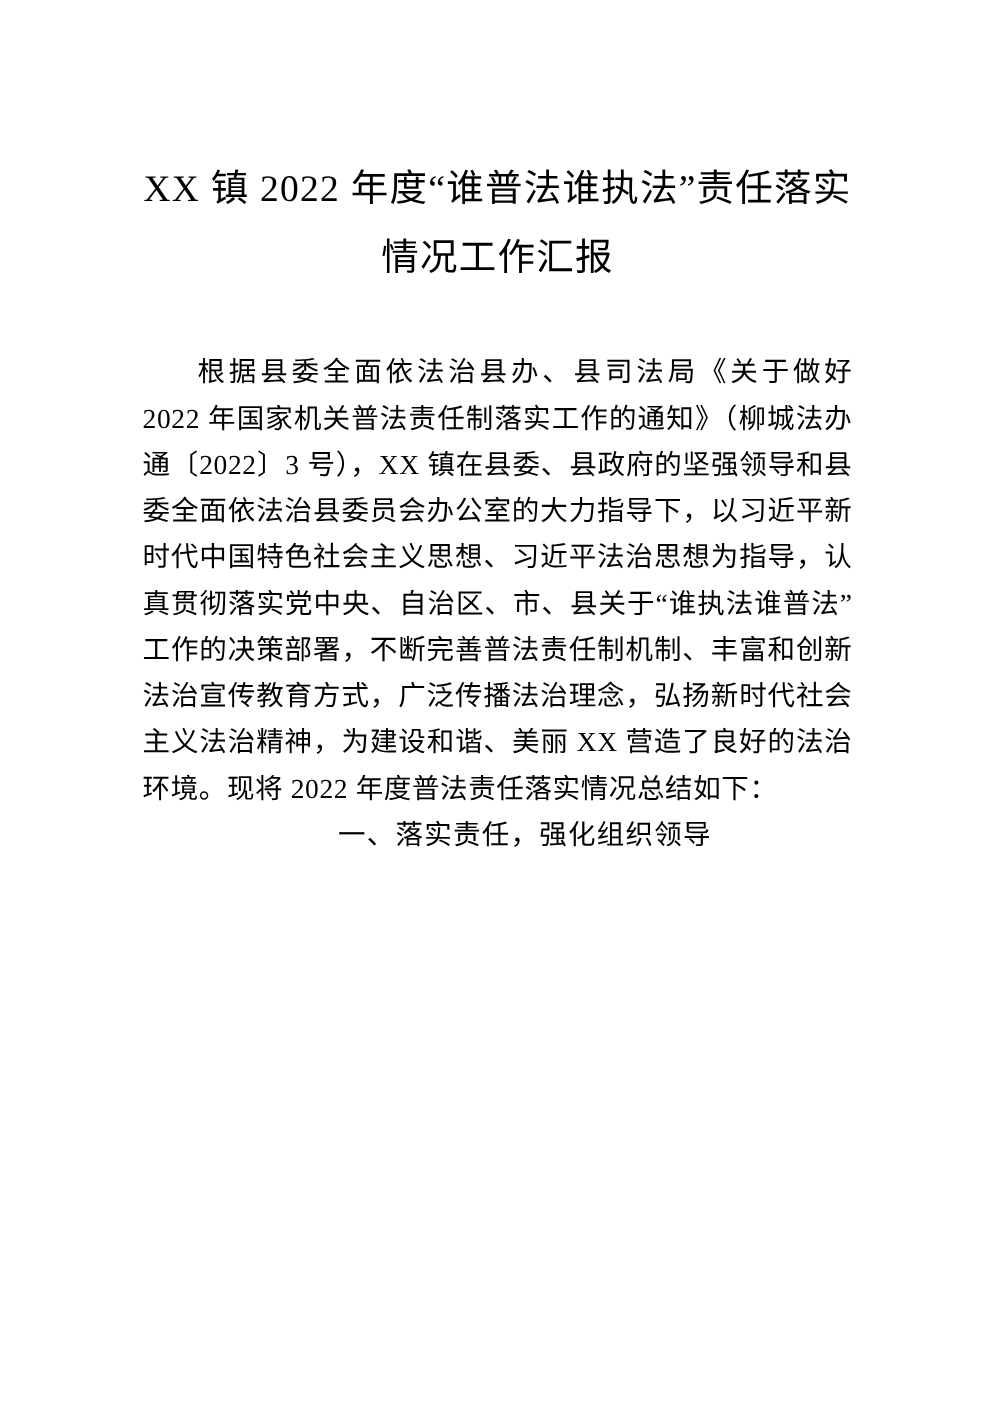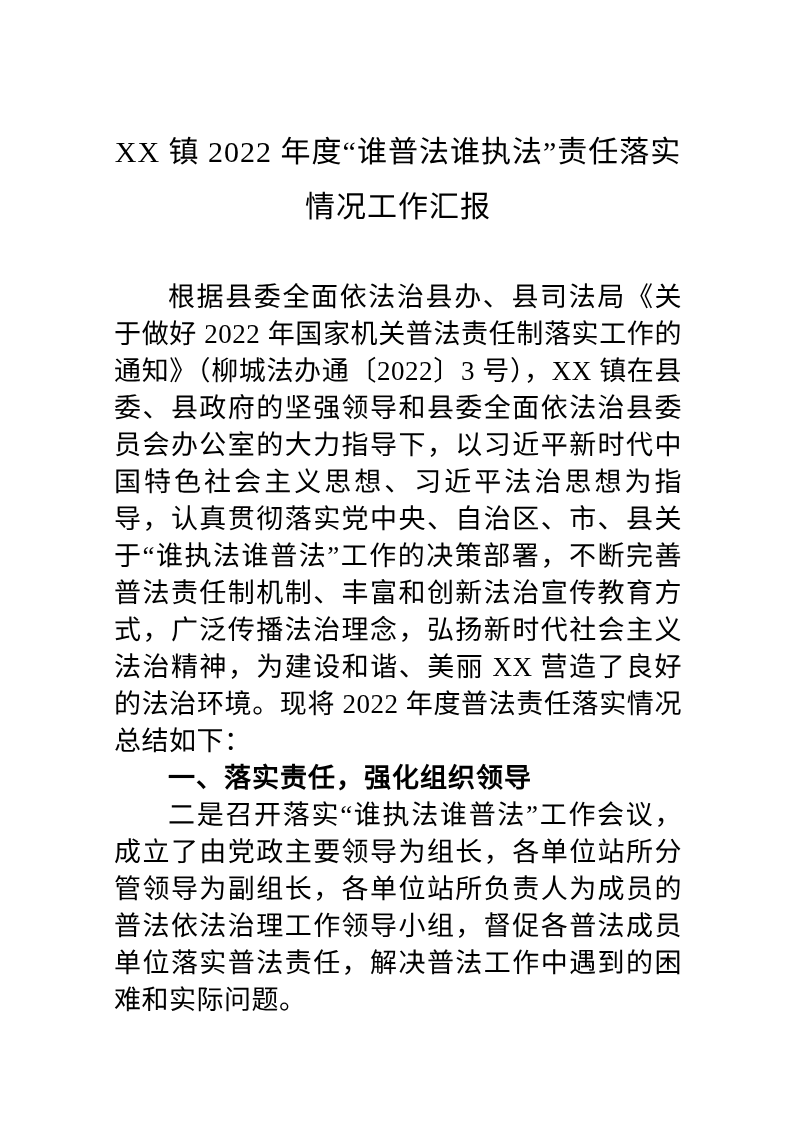--- a/index.html
+++ b/index.html
@@ -23,41 +23,40 @@
     font-family: "Liberation Serif", "DejaVu Serif", serif;
     font-weight: 400;
     font-size: 30px;
     line-height: 55px;
     text-align: center;
     letter-spacing: 1px;
   }
   .doc-body p {
     margin: 0;
     font-family: "Liberation Serif", "DejaVu Serif", serif;
-    font-size: 27px;
+    font-size: 22px;
     line-height: 37px;
     text-align: justify;
     text-justify: inter-ideograph;
     text-indent: 2em;
     letter-spacing: 0.5px;
   }
   .doc-body p.section-heading {
     font-family: "Liberation Sans", "DejaVu Sans", sans-serif;
-    font-weight: 700;
-    text-align: left;
+    font-weight: 400;
+    text-align: center;
     letter-spacing: 1px;
   }
 </style>
 </head>
 <body>
 
 <div class="page">
   <h1 class="doc-title">XX 镇 2022 年度“谁普法谁执法”责任落实情况工作汇报</h1>
 
   <div class="doc-body">
     <p>根据县委全面依法治县办、县司法局《关于做好 2022 年国家机关普法责任制落实工作的通知》（柳城法办通〔2022〕3 号），XX 镇在县委、县政府的坚强领导和县委全面依法治县委员会办公室的大力指导下，以习近平新时代中国特色社会主义思想、习近平法治思想为指导，认真贯彻落实党中央、自治区、市、县关于“谁执法谁普法”工作的决策部署，不断完善普法责任制机制、丰富和创新法治宣传教育方式，广泛传播法治理念，弘扬新时代社会主义法治精神，为建设和谐、美丽 XX 营造了良好的法治环境。现将 2022 年度普法责任落实情况总结如下：</p>
 
     <p class="section-heading">一、落实责任，强化组织领导</p>
 
 
-    <p>二是召开落实“谁执法谁普法”工作会议，成立了由党政主要领导为组长，各单位站所分管领导为副组长，各单位站所负责人为成员的普法依法治理工作领导小组，督促各普法成员单位落实普法责任，解决普法工作中遇到的困难和实际问题。</p>
   </div>
 </div>
 
 </body></html>

